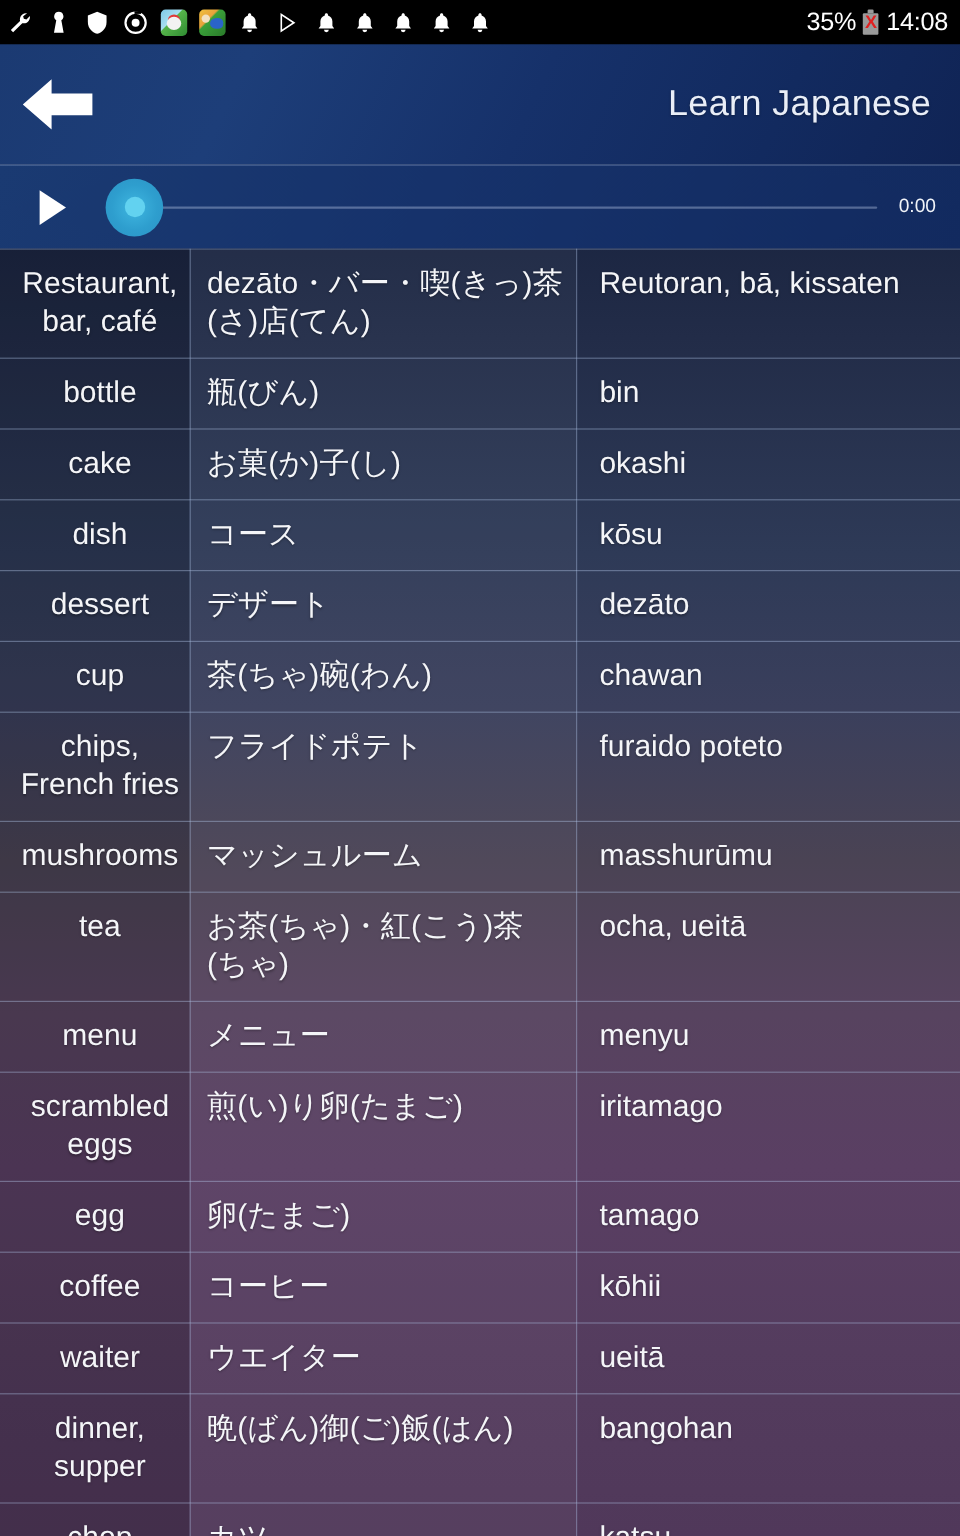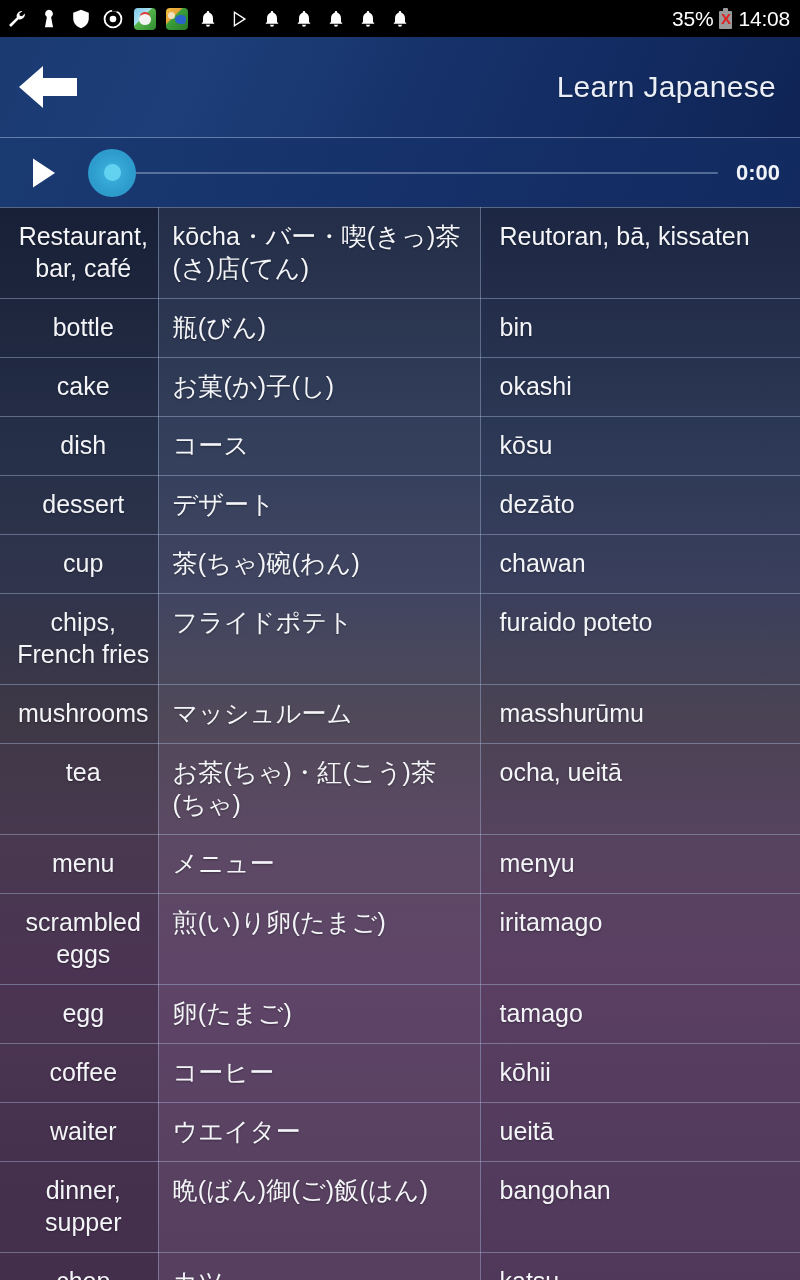--- a/index.html
+++ b/index.html
@@ -124,23 +124,22 @@
     transform: translateY(-50%);
     width: 48px; height: 48px; border-radius: 50%;
     background: radial-gradient(circle at 50% 50%, #3fb6e0 0%, #2e9ece 55%, #2b93c6 100%);
     display:flex; align-items:center; justify-content:center;
   }
   .knob::after {
     content:""; width: 17px; height: 17px; border-radius:50%;
     background: #62d2f0;
   }
   .time {
-    color: #f0f3f8; font-size: 22px; padding-right: 20px;
+    color: #f0f3f8; font-size: 16px; padding-right: 20px;
     white-space: nowrap;
-    font-weight: bold;
   }
 
   
   .tbl { width: 800px; border-collapse: collapse; table-layout: fixed; }
   .tbl col.c1 { width: 158px; }
   .tbl col.c2 { width: 322px; }
   .tbl col.c3 { width: 320px; }
   .tbl tr { }
   .tbl td {
     vertical-align: top;
@@ -280,21 +279,21 @@
 
   <table class="tbl">
     <colgroup>
         <col class="c1">
         <col class="c2">
         <col class="c3">
       </colgroup>
     <tbody>
       <tr class="first">
         <td class="col1">Restaurant, bar, café</td>
-        <td class="col2 jp">kōcha・バー・喫(きっ)茶(さ)店(てん)</td>
+        <td class="col2 jp">dezāto・バー・喫(きっ)茶(さ)店(てん)</td>
         <td class="col3">Reutoran, bā, kissaten</td>
       </tr>
       <tr>
         <td class="col1">bottle</td>
         <td class="col2 jp">瓶(びん)</td>
         <td class="col3">bin</td>
       </tr>
       <tr>
         <td class="col1">cake</td>
         <td class="col2 jp">お菓(か)子(し)</td>

